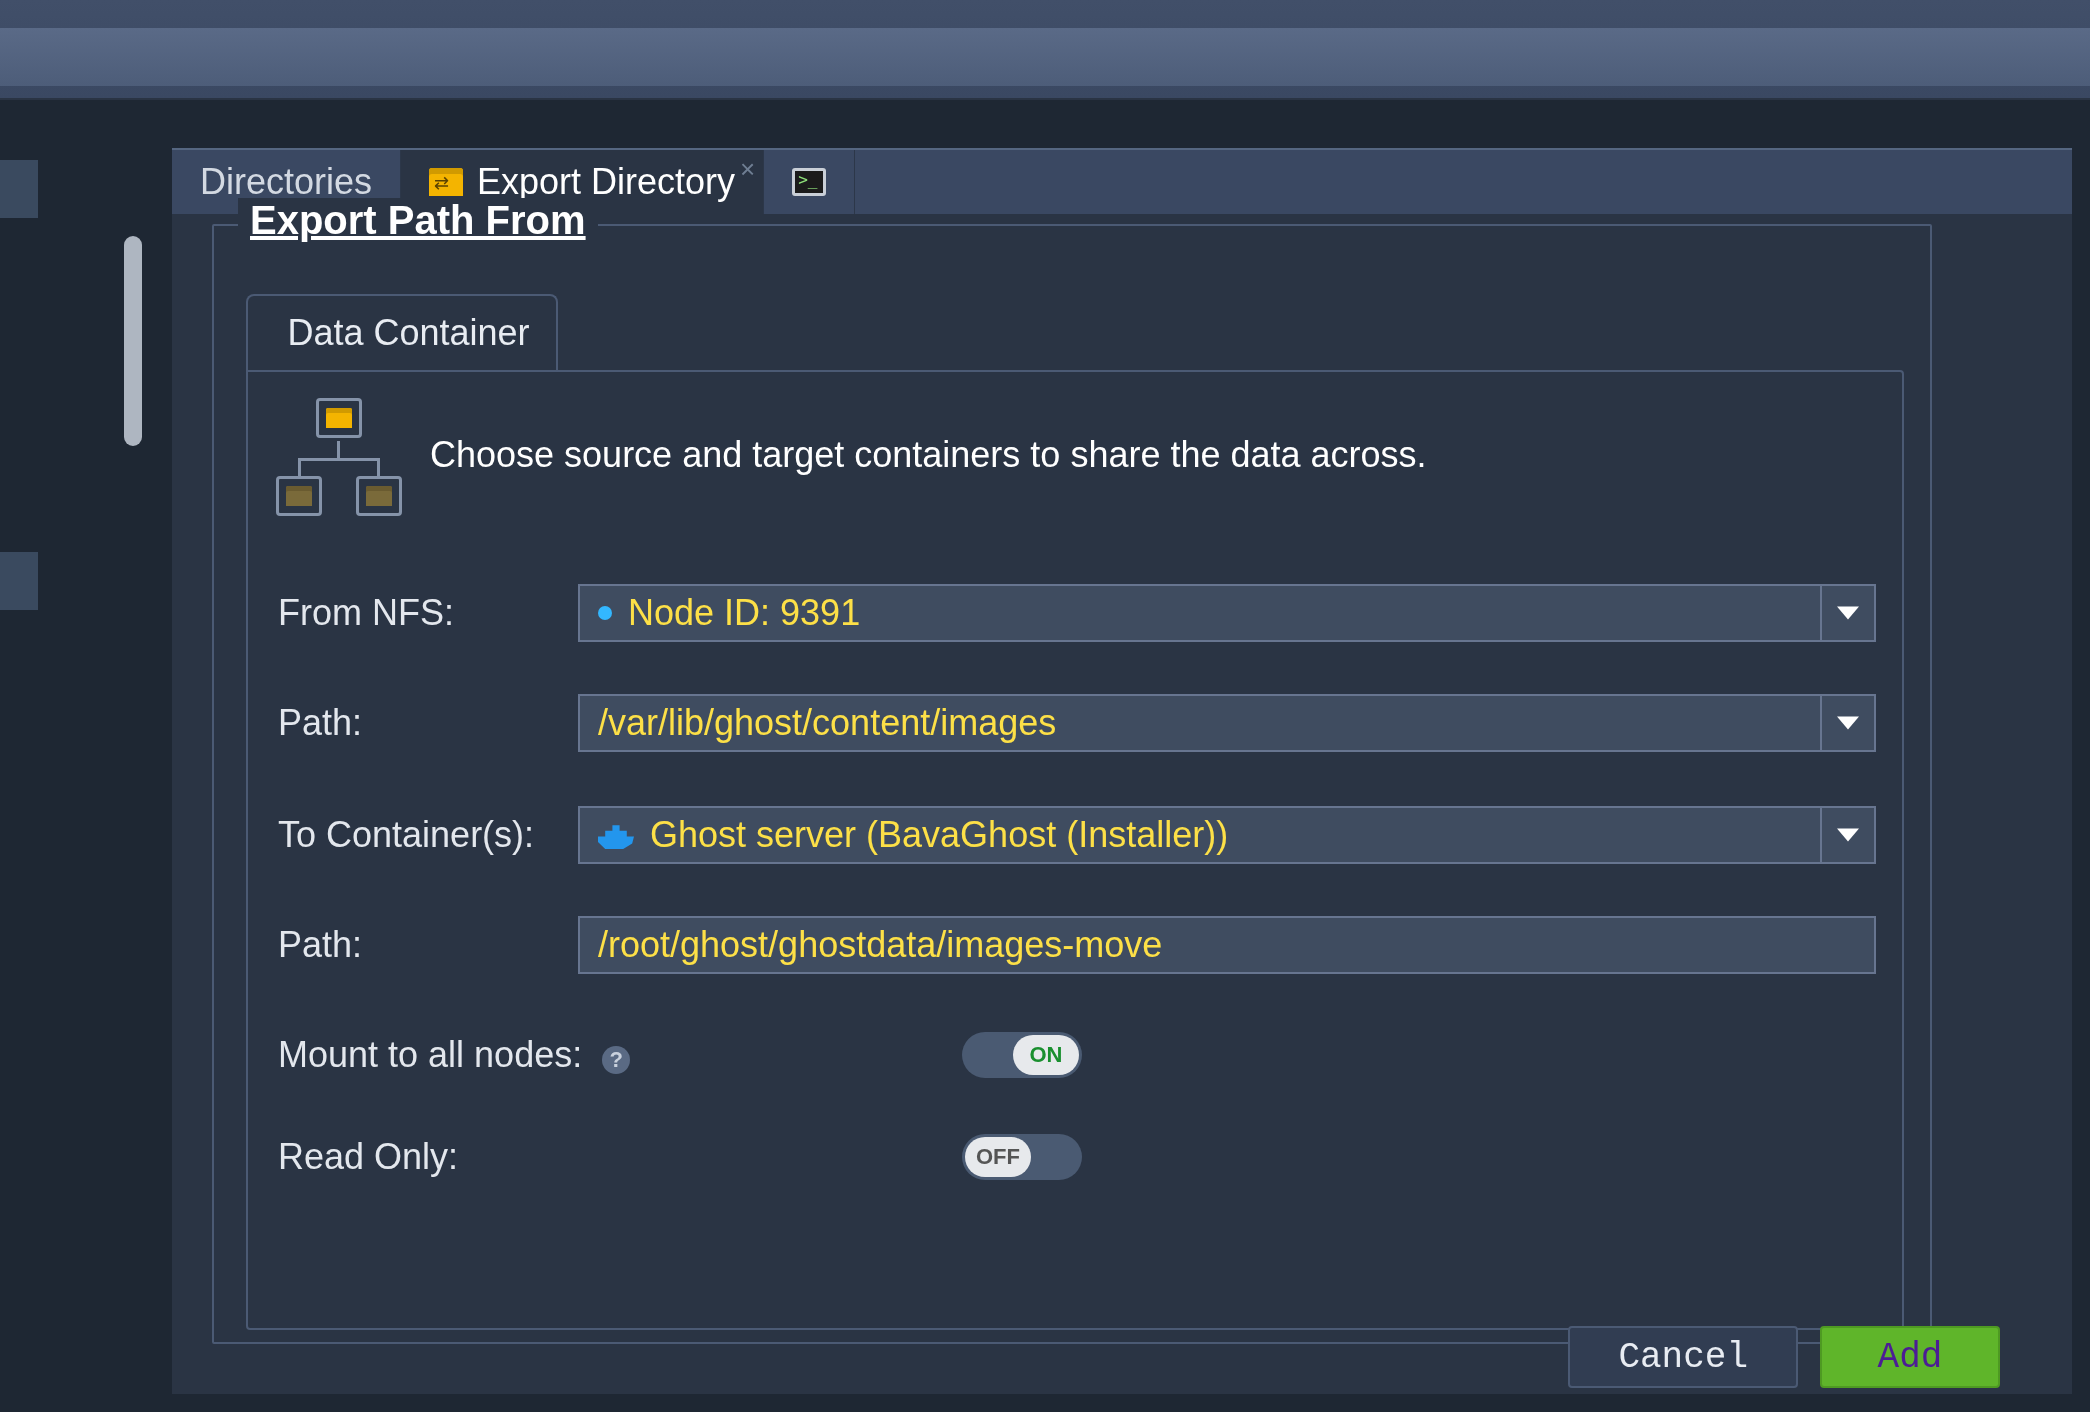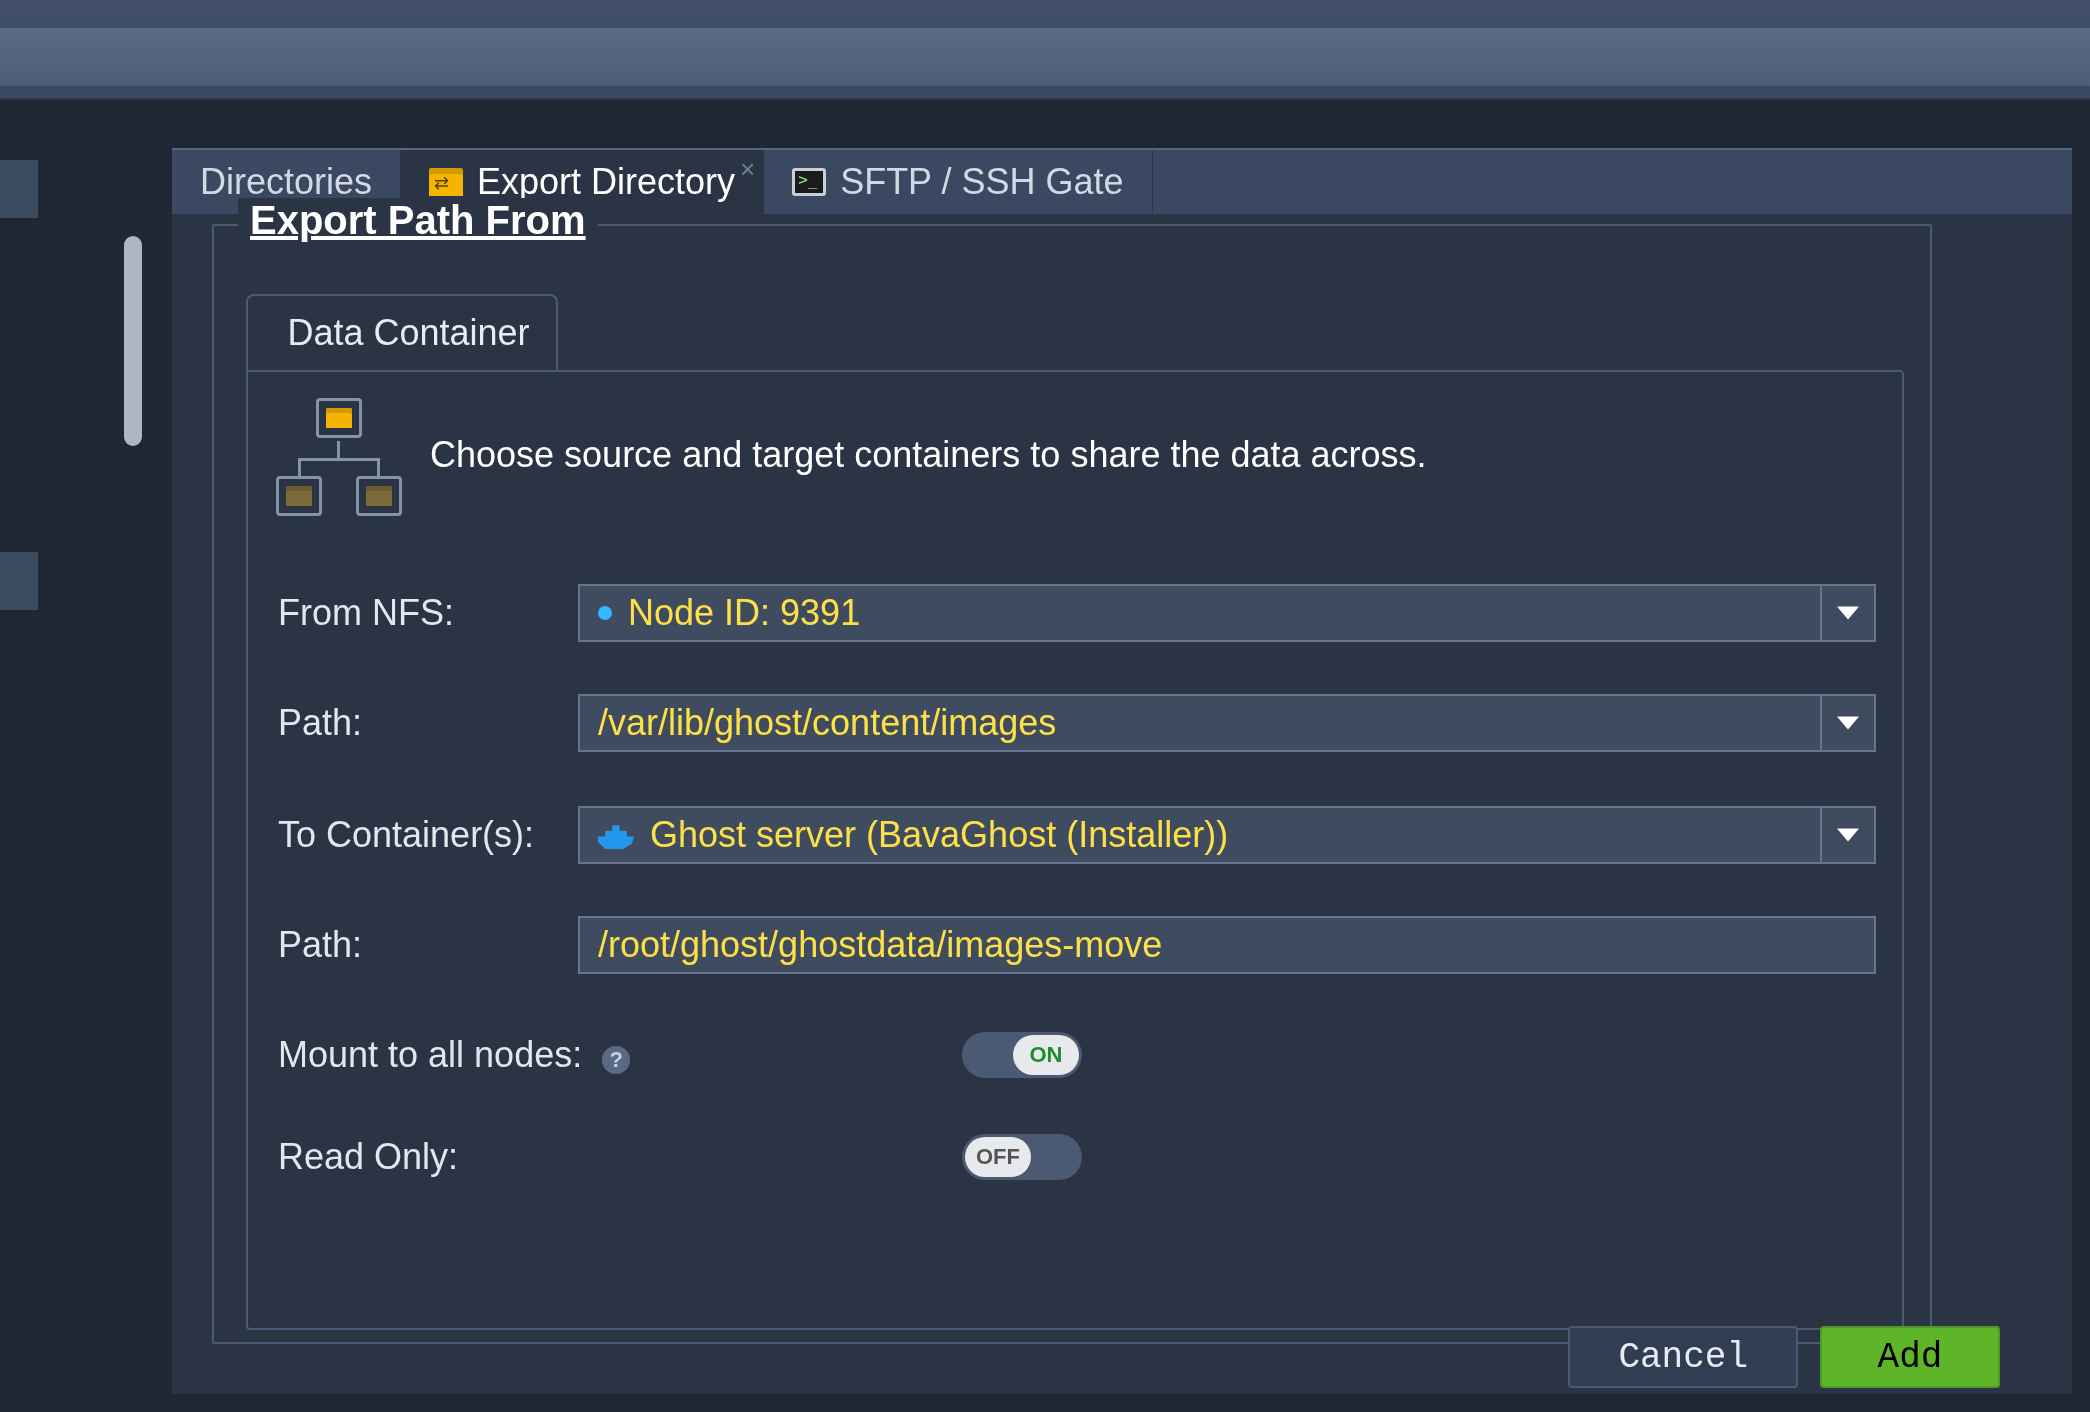--- a/index.html
+++ b/index.html
@@ -248,21 +248,21 @@
     position:absolute; right: 72px; bottom: 6px;
     display:flex; gap: 22px; font-family: Liberation Mono, monospace;
   }
   .btn{
     height: 62px; padding: 0 48px;
     font-size: 36px; border-radius: 4px;
     display:flex;align-items:center;justify-content:center;
     cursor:pointer; border:2px solid transparent;
   }
   .btn-cancel{ background:#313d52; border-color:#4b5a74; color:#e8ecf2;}
-  .btn-add{ background:#5fb52a; border-color:#4e9a22; color:#000000; min-width:180px;}
+  .btn-add{ background:#5fb52a; border-color:#4e9a22; color:#4c1d95; min-width:180px;}
 
 </style>
 </head>
 <body>
 
 <div class="topbar">
   <div class="topbar-inner"></div>
 </div>
 
 <div class="sidebar-stub"></div>
@@ -274,21 +274,20 @@
   <div class="tab">
     <span>Directories</span>
   </div>
   <div class="tab active">
     <span class="tab-link-icon"></span>
     <span>Export Directory</span>
     <span class="closex">×</span>
   </div>
   <div class="tab">
     <span class="tab-term-icon"></span>
-    <span>SFTP / SSH Gate</span>
   </div>
 </div>
 
 <div class="panel">
 
   <div class="fieldset">
     <div class="legend">Export Path From</div>
 
     <div class="inner-tab">
       <span>Data Container</span>

